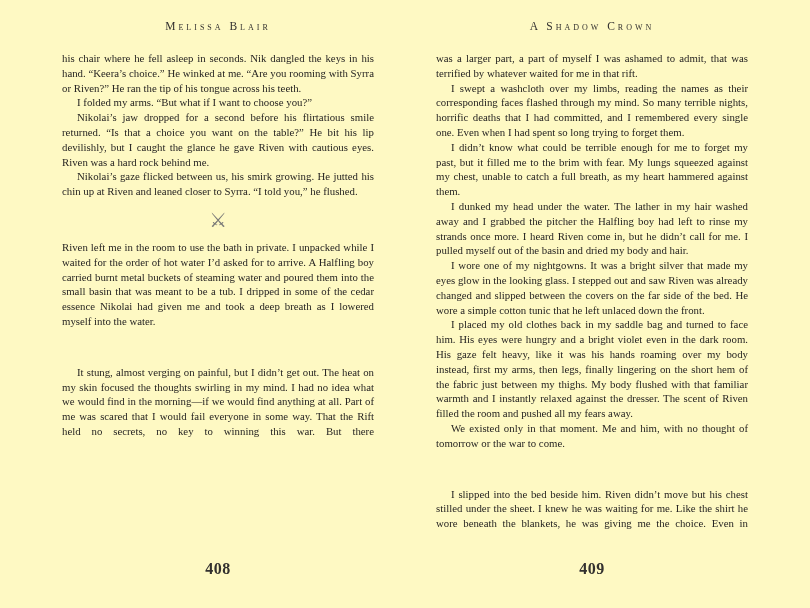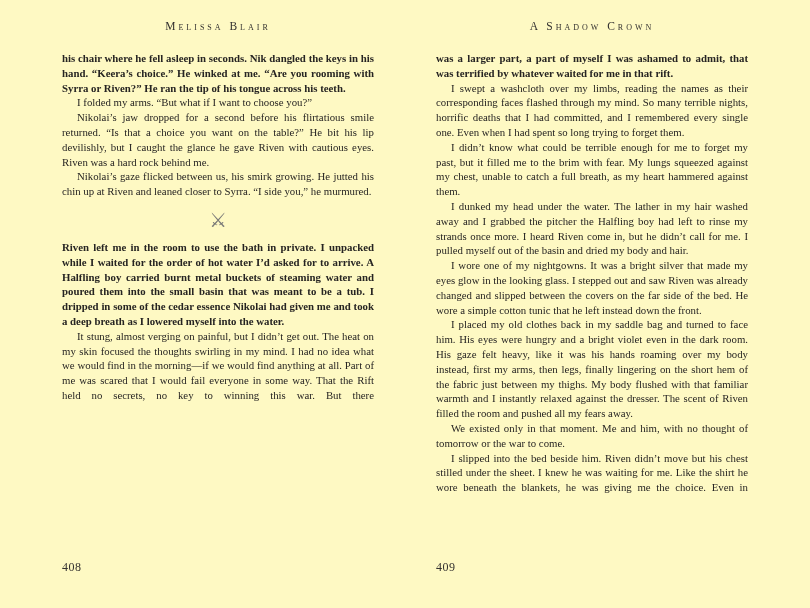--- a/index.html
+++ b/index.html
@@ -23,68 +23,69 @@
     margin-bottom: 19px;
     white-space: nowrap;
   }
   .body-text {
     font-size: 10.8px;
     line-height: 14.8px;
     text-align: justify;
     color: #262422;
   }
   .body-text p { margin: 0; text-indent: 15px; }
-  .body-text p.noindent { text-indent: 0; font-weight: bold; }
-  .body-text p.runs-on { text-align-last: justify; }
+  .body-text p.noindent { text-indent: 0; }
+  .body-text p.runs-on { text-align-last: justify; margin-top: 36px; }
   .scene-break {
     text-align: center;
     margin: 9px 0 8px 0;
     color: #7a7a78;
     font-size: 20px;
     line-height: 24px;
     font-family: "DejaVu Sans", sans-serif;
   }
   .folio {
     position: absolute;
     top: 560px;
     width: 312px;
-    text-align: left;
-    font-size: 12px;
+    text-align: center;
+    font-size: 16px;
     letter-spacing: 0.5px;
     color: #33312f;
+    font-weight: bold;
   }
   .folio-left { left: 62px; }
   .folio-right { left: 436px; }
 </style>
 </head>
 <body>
 
 <div class="spread">
 
   <div class="page page-left">
     <div class="running-head">Melissa Blair</div>
     <div class="body-text">
       <p class="noindent">his chair where he fell asleep in seconds. Nik dangled the keys in his hand. “Keera’s choice.” He winked at me. “Are you rooming with Syrra or Riven?” He ran the tip of his tongue across his teeth.</p>
       <p>I folded my arms. “But what if I want to choose you?”</p>
       <p>Nikolai’s jaw dropped for a second before his flirtatious smile returned. “Is that a choice you want on the table?” He bit his lip devilishly, but I caught the glance he gave Riven with cautious eyes. Riven was a hard rock behind me.</p>
-      <p>Nikolai’s gaze flicked between us, his smirk growing. He jutted his chin up at Riven and leaned closer to Syrra. “I side you,” he murmured.</p>
+      <p>Nikolai’s gaze flicked between us, his smirk growing. He jutted his chin up at Riven and leaned closer to Syrra. “I told you,” he flushed.</p>
       <div class="scene-break">⚔</div>
       <p class="noindent">Riven left me in the room to use the bath in private. I unpacked while I waited for the order of hot water I’d asked for to arrive. A Halfling boy carried burnt metal buckets of steaming water and poured them into the small basin that was meant to be a tub. I dripped in some of the cedar essence Nikolai had given me and took a deep breath as I lowered myself into the water.</p>
       <p class="runs-on">It stung, almost verging on painful, but I didn’t get out. The heat on my skin focused the thoughts swirling in my mind. I had no idea what we would find in the morning—if we would find anything at all. Part of me was scared that I would fail everyone in some way. That the Rift held no secrets, no key to winning this war. But there</p>
     </div>
   </div>
 
   <div class="page page-right">
     <div class="running-head">A Shadow Crown</div>
     <div class="body-text">
       <p class="noindent">was a larger part, a part of myself I was ashamed to admit, that was terrified by whatever waited for me in that rift.</p>
       <p>I swept a washcloth over my limbs, reading the names as their corresponding faces flashed through my mind. So many terrible nights, horrific deaths that I had committed, and I remembered every single one. Even when I had spent so long trying to forget them.</p>
       <p>I didn’t know what could be terrible enough for me to forget my past, but it filled me to the brim with fear. My lungs squeezed against my chest, unable to catch a full breath, as my heart hammered against them.</p>
       <p>I dunked my head under the water. The lather in my hair washed away and I grabbed the pitcher the Halfling boy had left to rinse my strands once more. I heard Riven come in, but he didn’t call for me. I pulled myself out of the basin and dried my body and hair.</p>
-      <p>I wore one of my nightgowns. It was a bright silver that made my eyes glow in the looking glass. I stepped out and saw Riven was already changed and slipped between the covers on the far side of the bed. He wore a simple cotton tunic that he left instead down the front.</p>
+      <p>I wore one of my nightgowns. It was a bright silver that made my eyes glow in the looking glass. I stepped out and saw Riven was already changed and slipped between the covers on the far side of the bed. He wore a simple cotton tunic that he left unlaced down the front.</p>
       <p>I placed my old clothes back in my saddle bag and turned to face him. His eyes were hungry and a bright violet even in the dark room. His gaze felt heavy, like it was his hands roaming over my body instead, first my arms, then legs, finally lingering on the short hem of the fabric just between my thighs. My body flushed with that familiar warmth and I instantly relaxed against the dresser. The scent of Riven filled the room and pushed all my fears away.</p>
       <p>We existed only in that moment. Me and him, with no thought of tomorrow or the war to come.</p>
       <p class="runs-on">I slipped into the bed beside him. Riven didn’t move but his chest stilled under the sheet. I knew he was waiting for me. Like the shirt he wore beneath the blankets, he was giving me the choice. Even in</p>
     </div>
   </div>
 
   <div class="folio folio-left">408</div>
   <div class="folio folio-right">409</div>
 
 </div>

